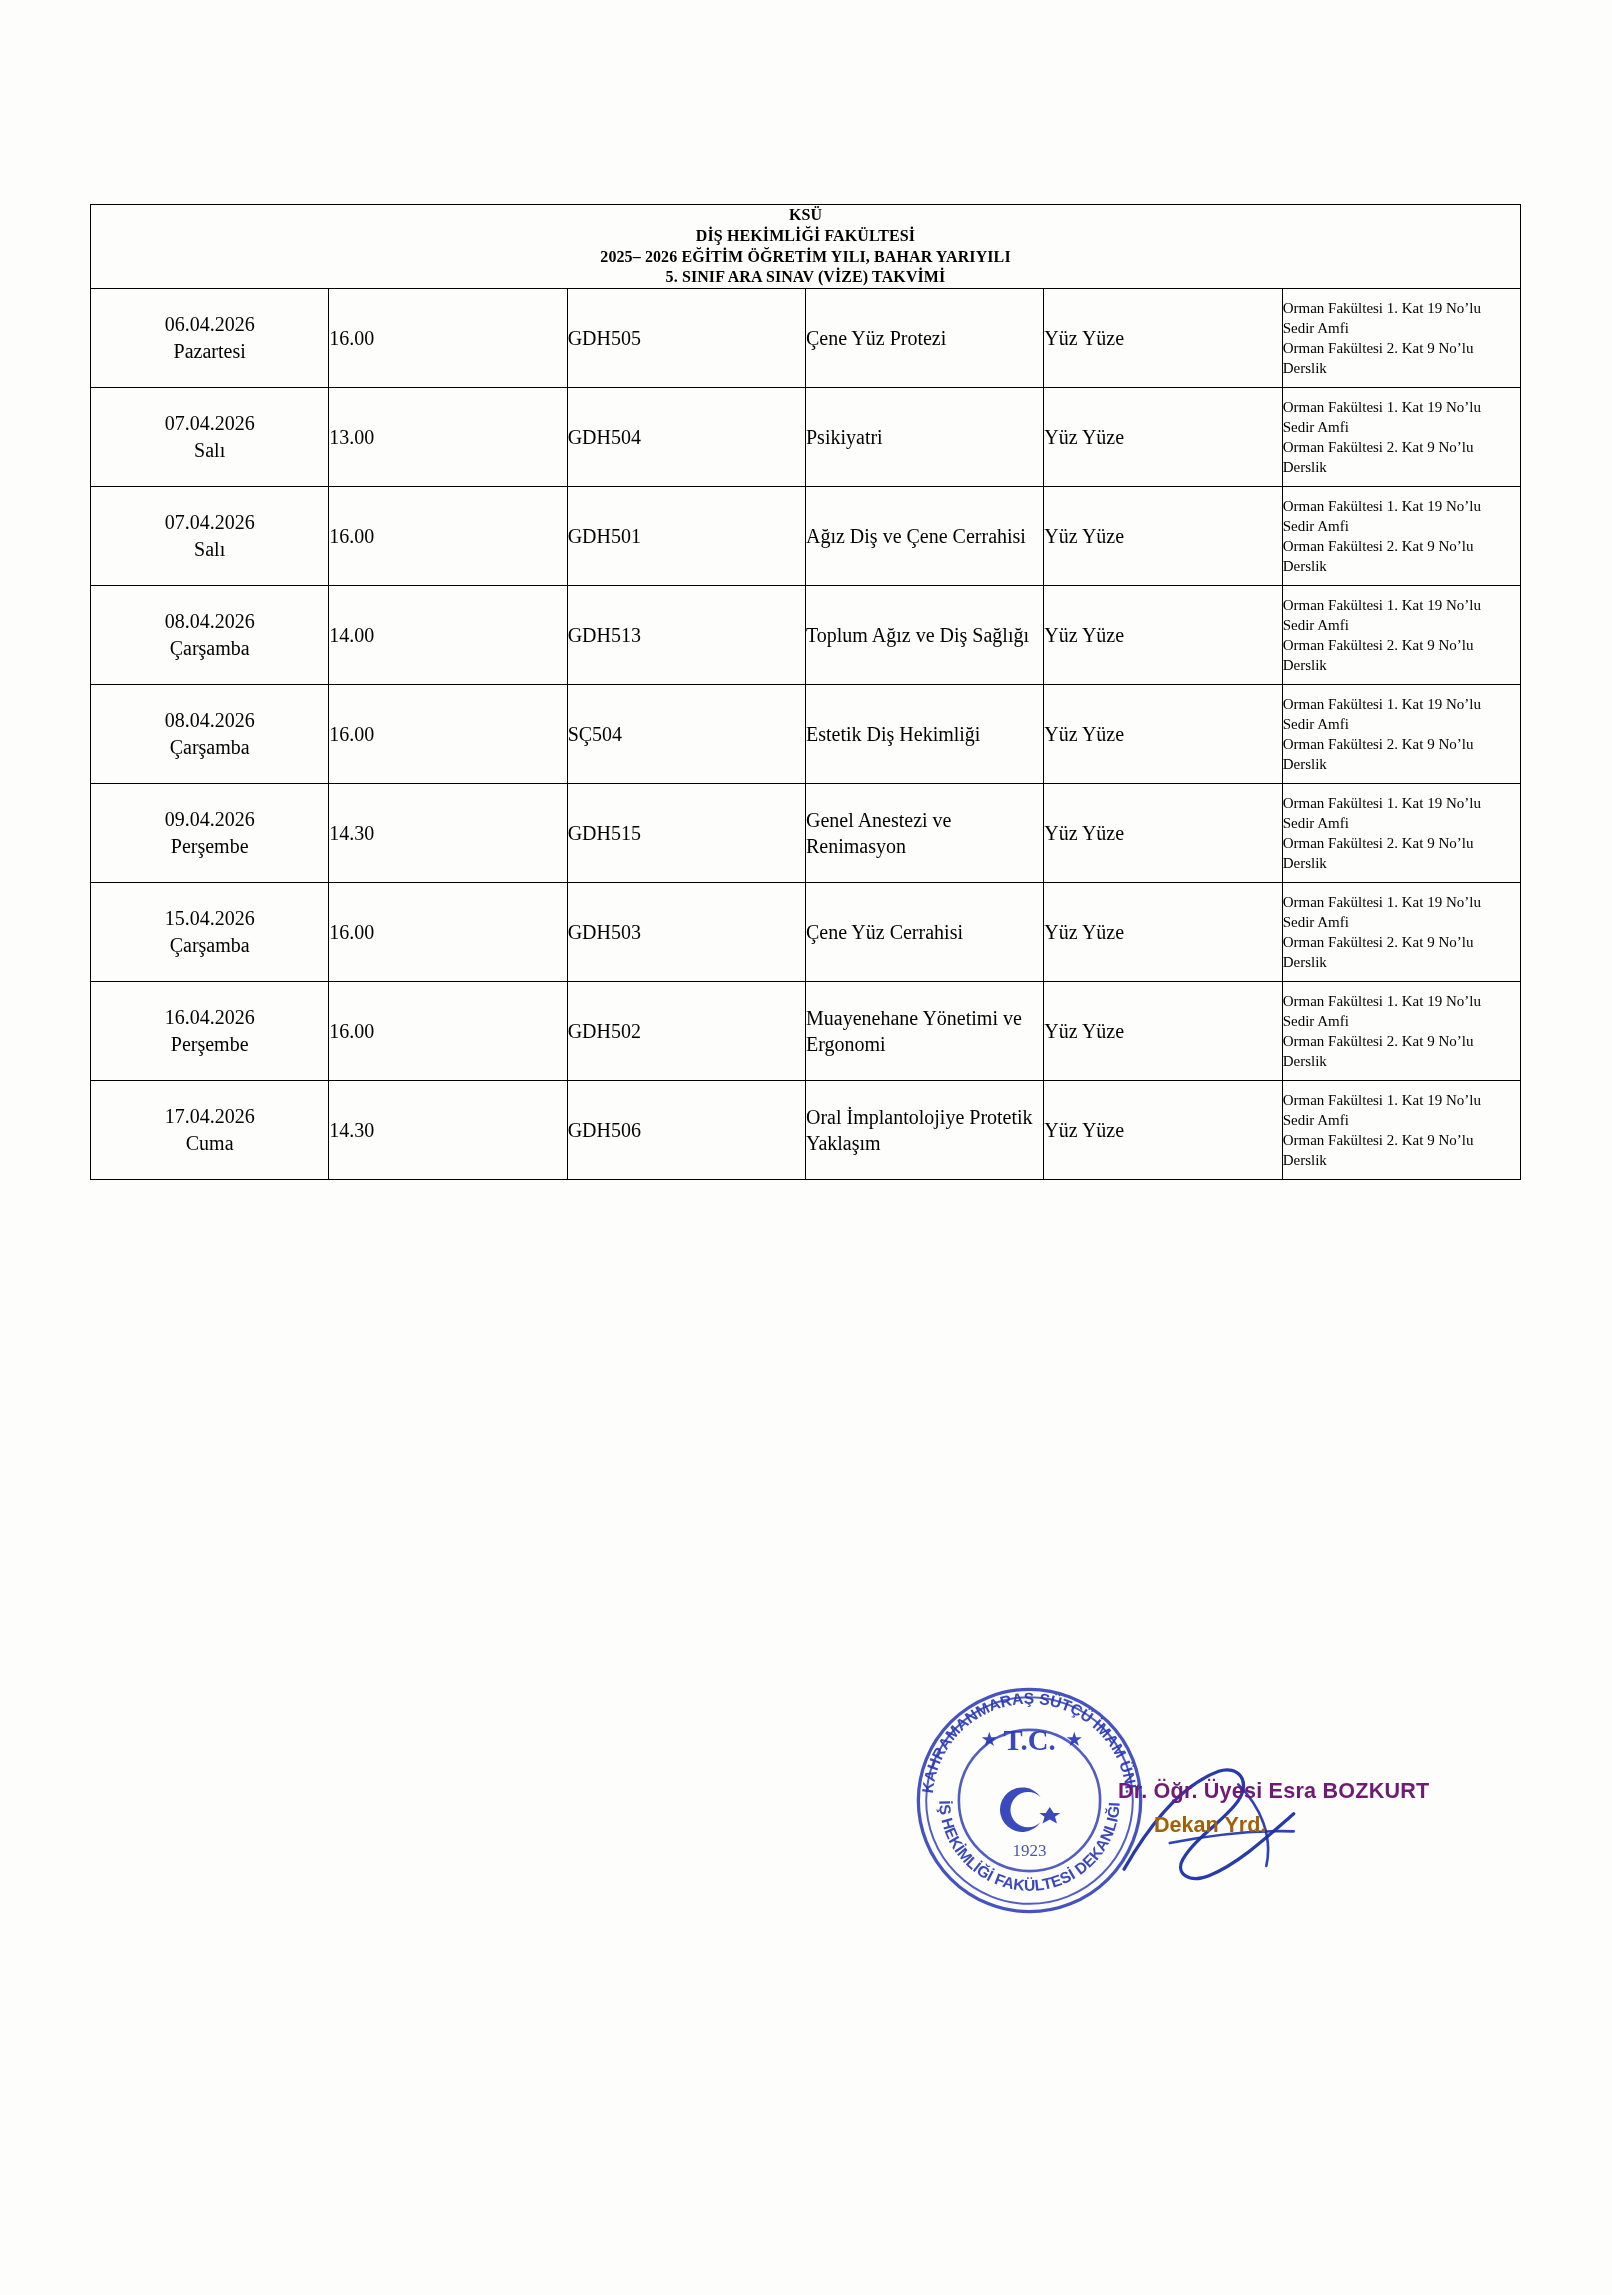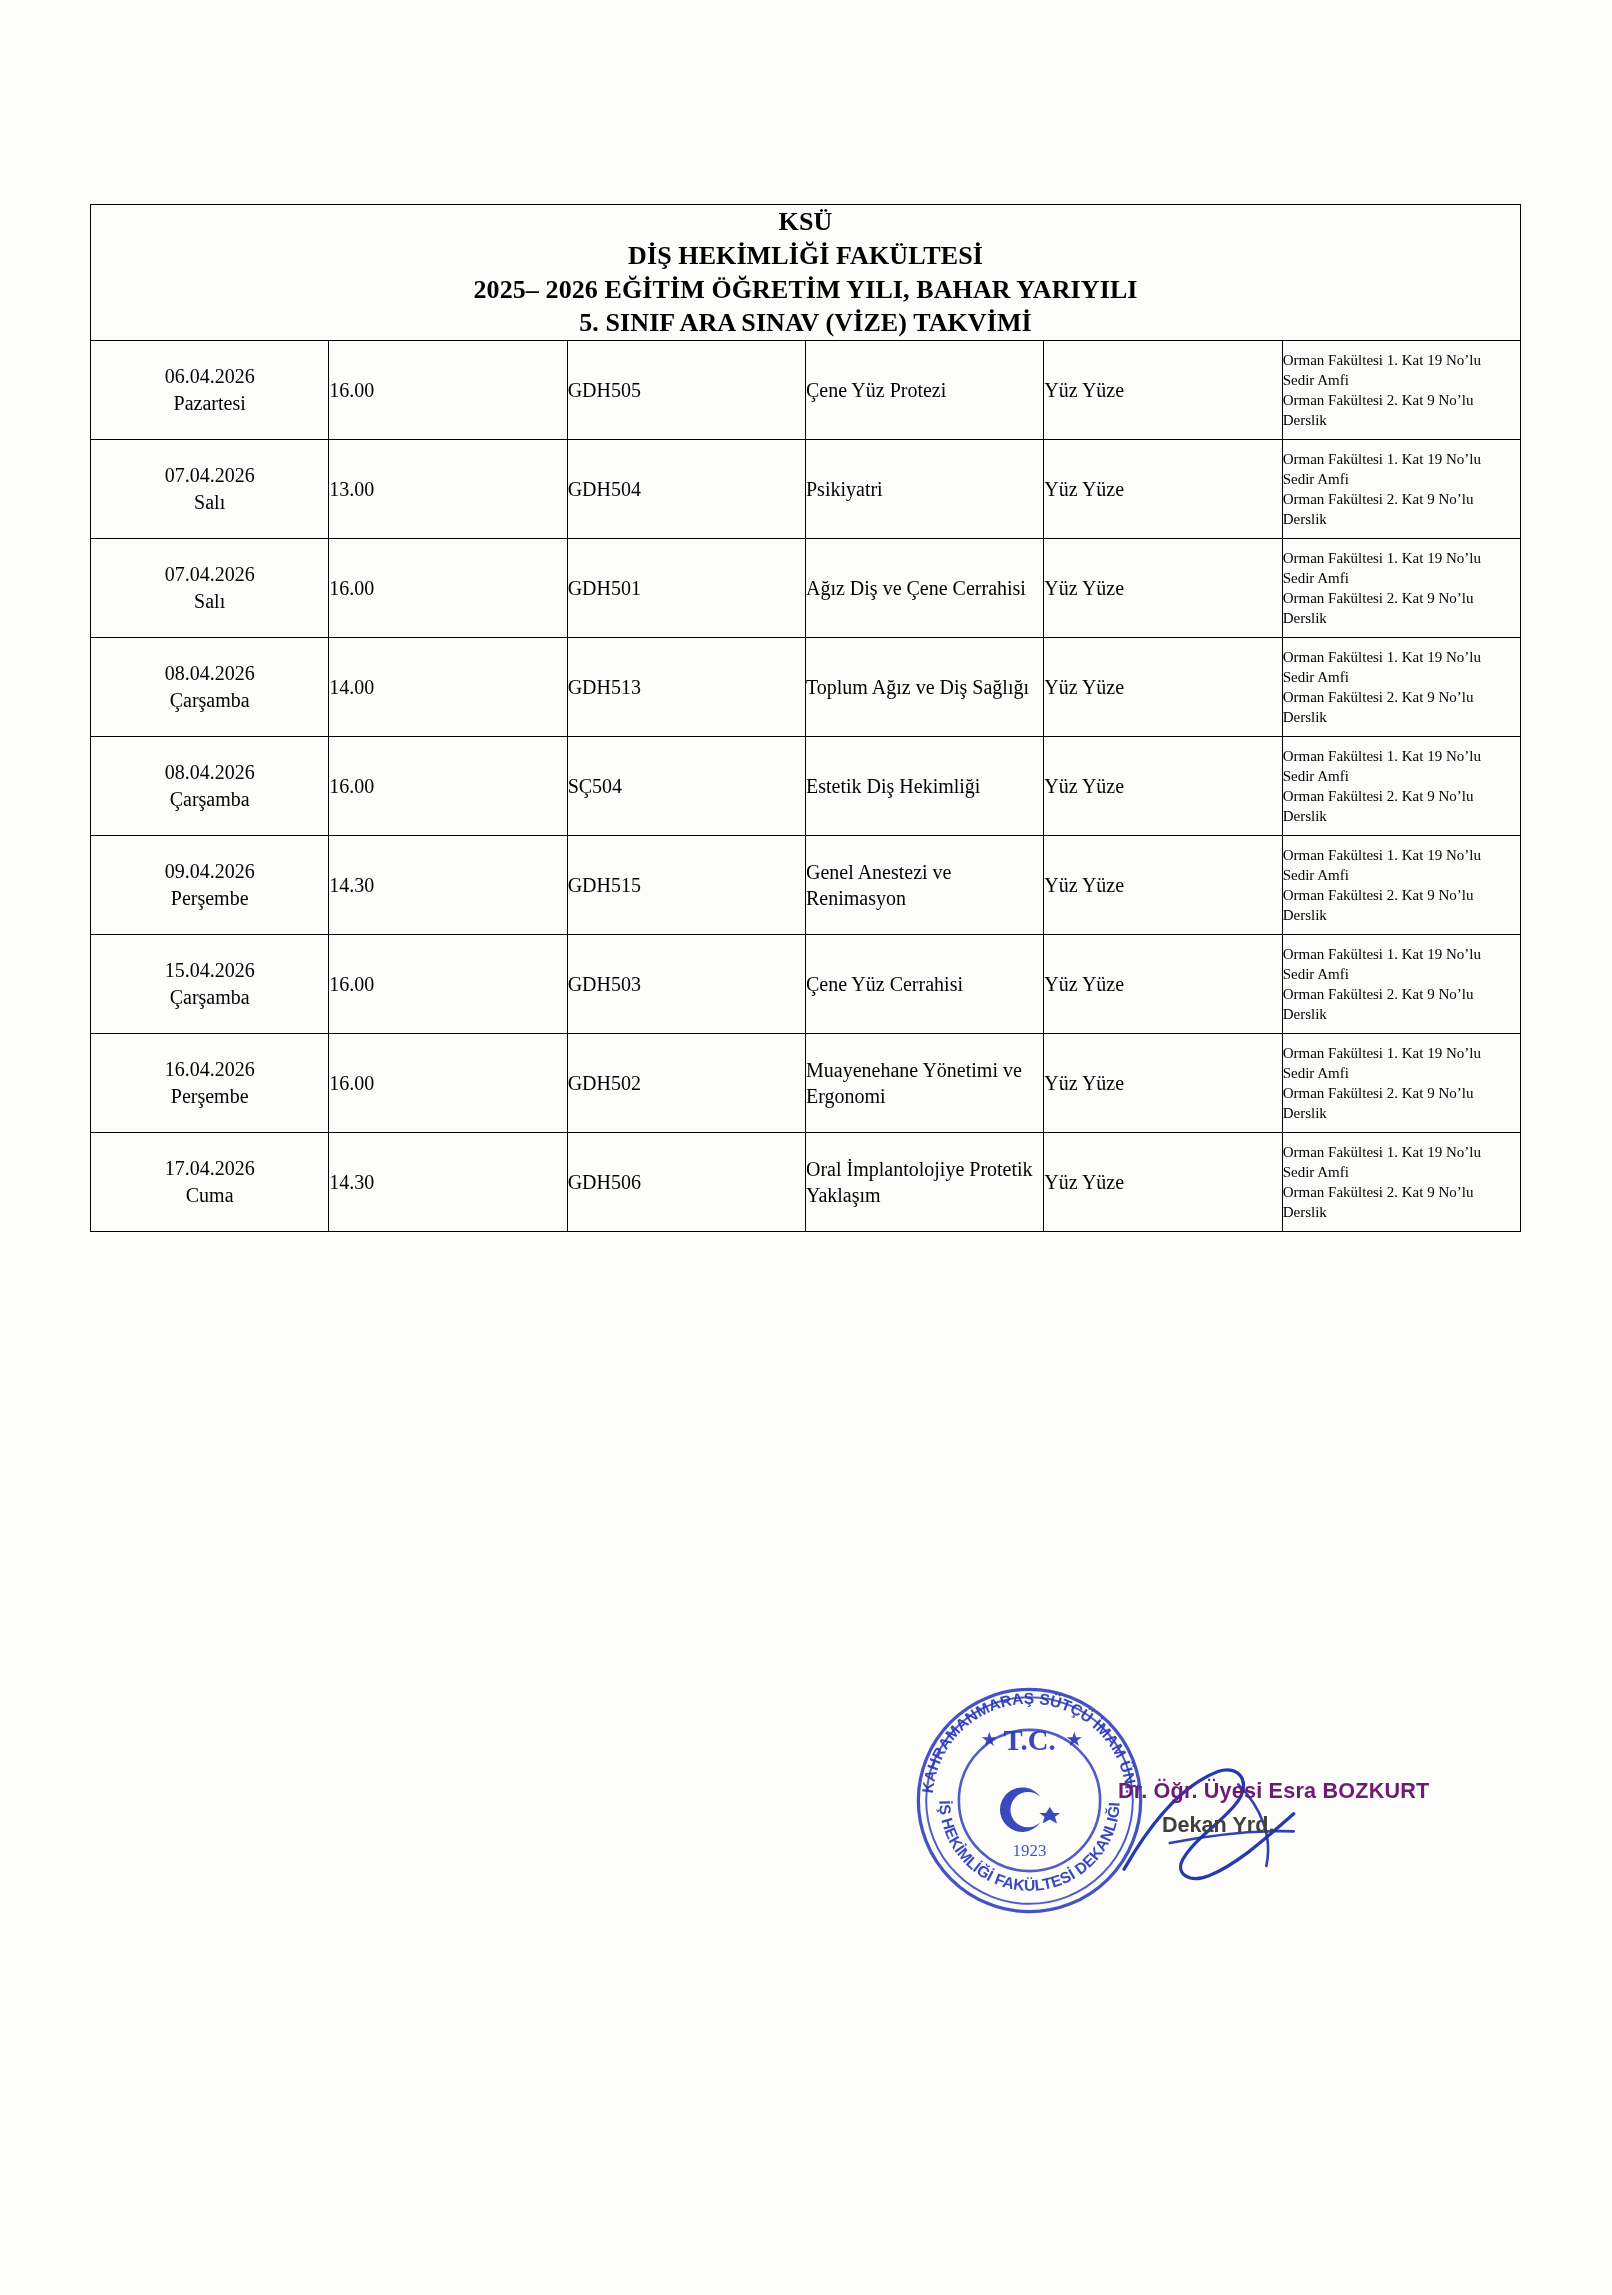--- a/index.html
+++ b/index.html
@@ -31,21 +31,21 @@
     table-layout: fixed;
   }
   .doc-table td, .doc-table th {
     border: 1.3px solid #000000;
     padding: 0;
     vertical-align: middle;
   }
   .title-cell {
     text-align: center;
     font-weight: bold;
-    font-size: 26px;
+    font-size: 16px;
     line-height: 1.30;
     padding: 6.5px 0 5.2px 0;
     margin-top: 14px;
   }
   .title-line {
     display: block;
     letter-spacing: 0.1px;
   }
   .hdr {
     text-align: center;
@@ -115,23 +115,22 @@
     letter-spacing: 0.2px;
     white-space: nowrap;
   }
   .sign-role {
     position: absolute;
     left: 252px;
     top: 139px;
     font-family: "Liberation Sans", sans-serif;
     font-weight: bold;
     font-size: 21.6px;
-    color: #404040;
+    color: #a16207;
     white-space: nowrap;
-    margin-left: 8px;
   }
   .signature-scribble {
     position: absolute;
     left: 196px;
     top: 72px;
     width: 274px;
     height: 157px;
     pointer-events: none;
   }
 </style>

